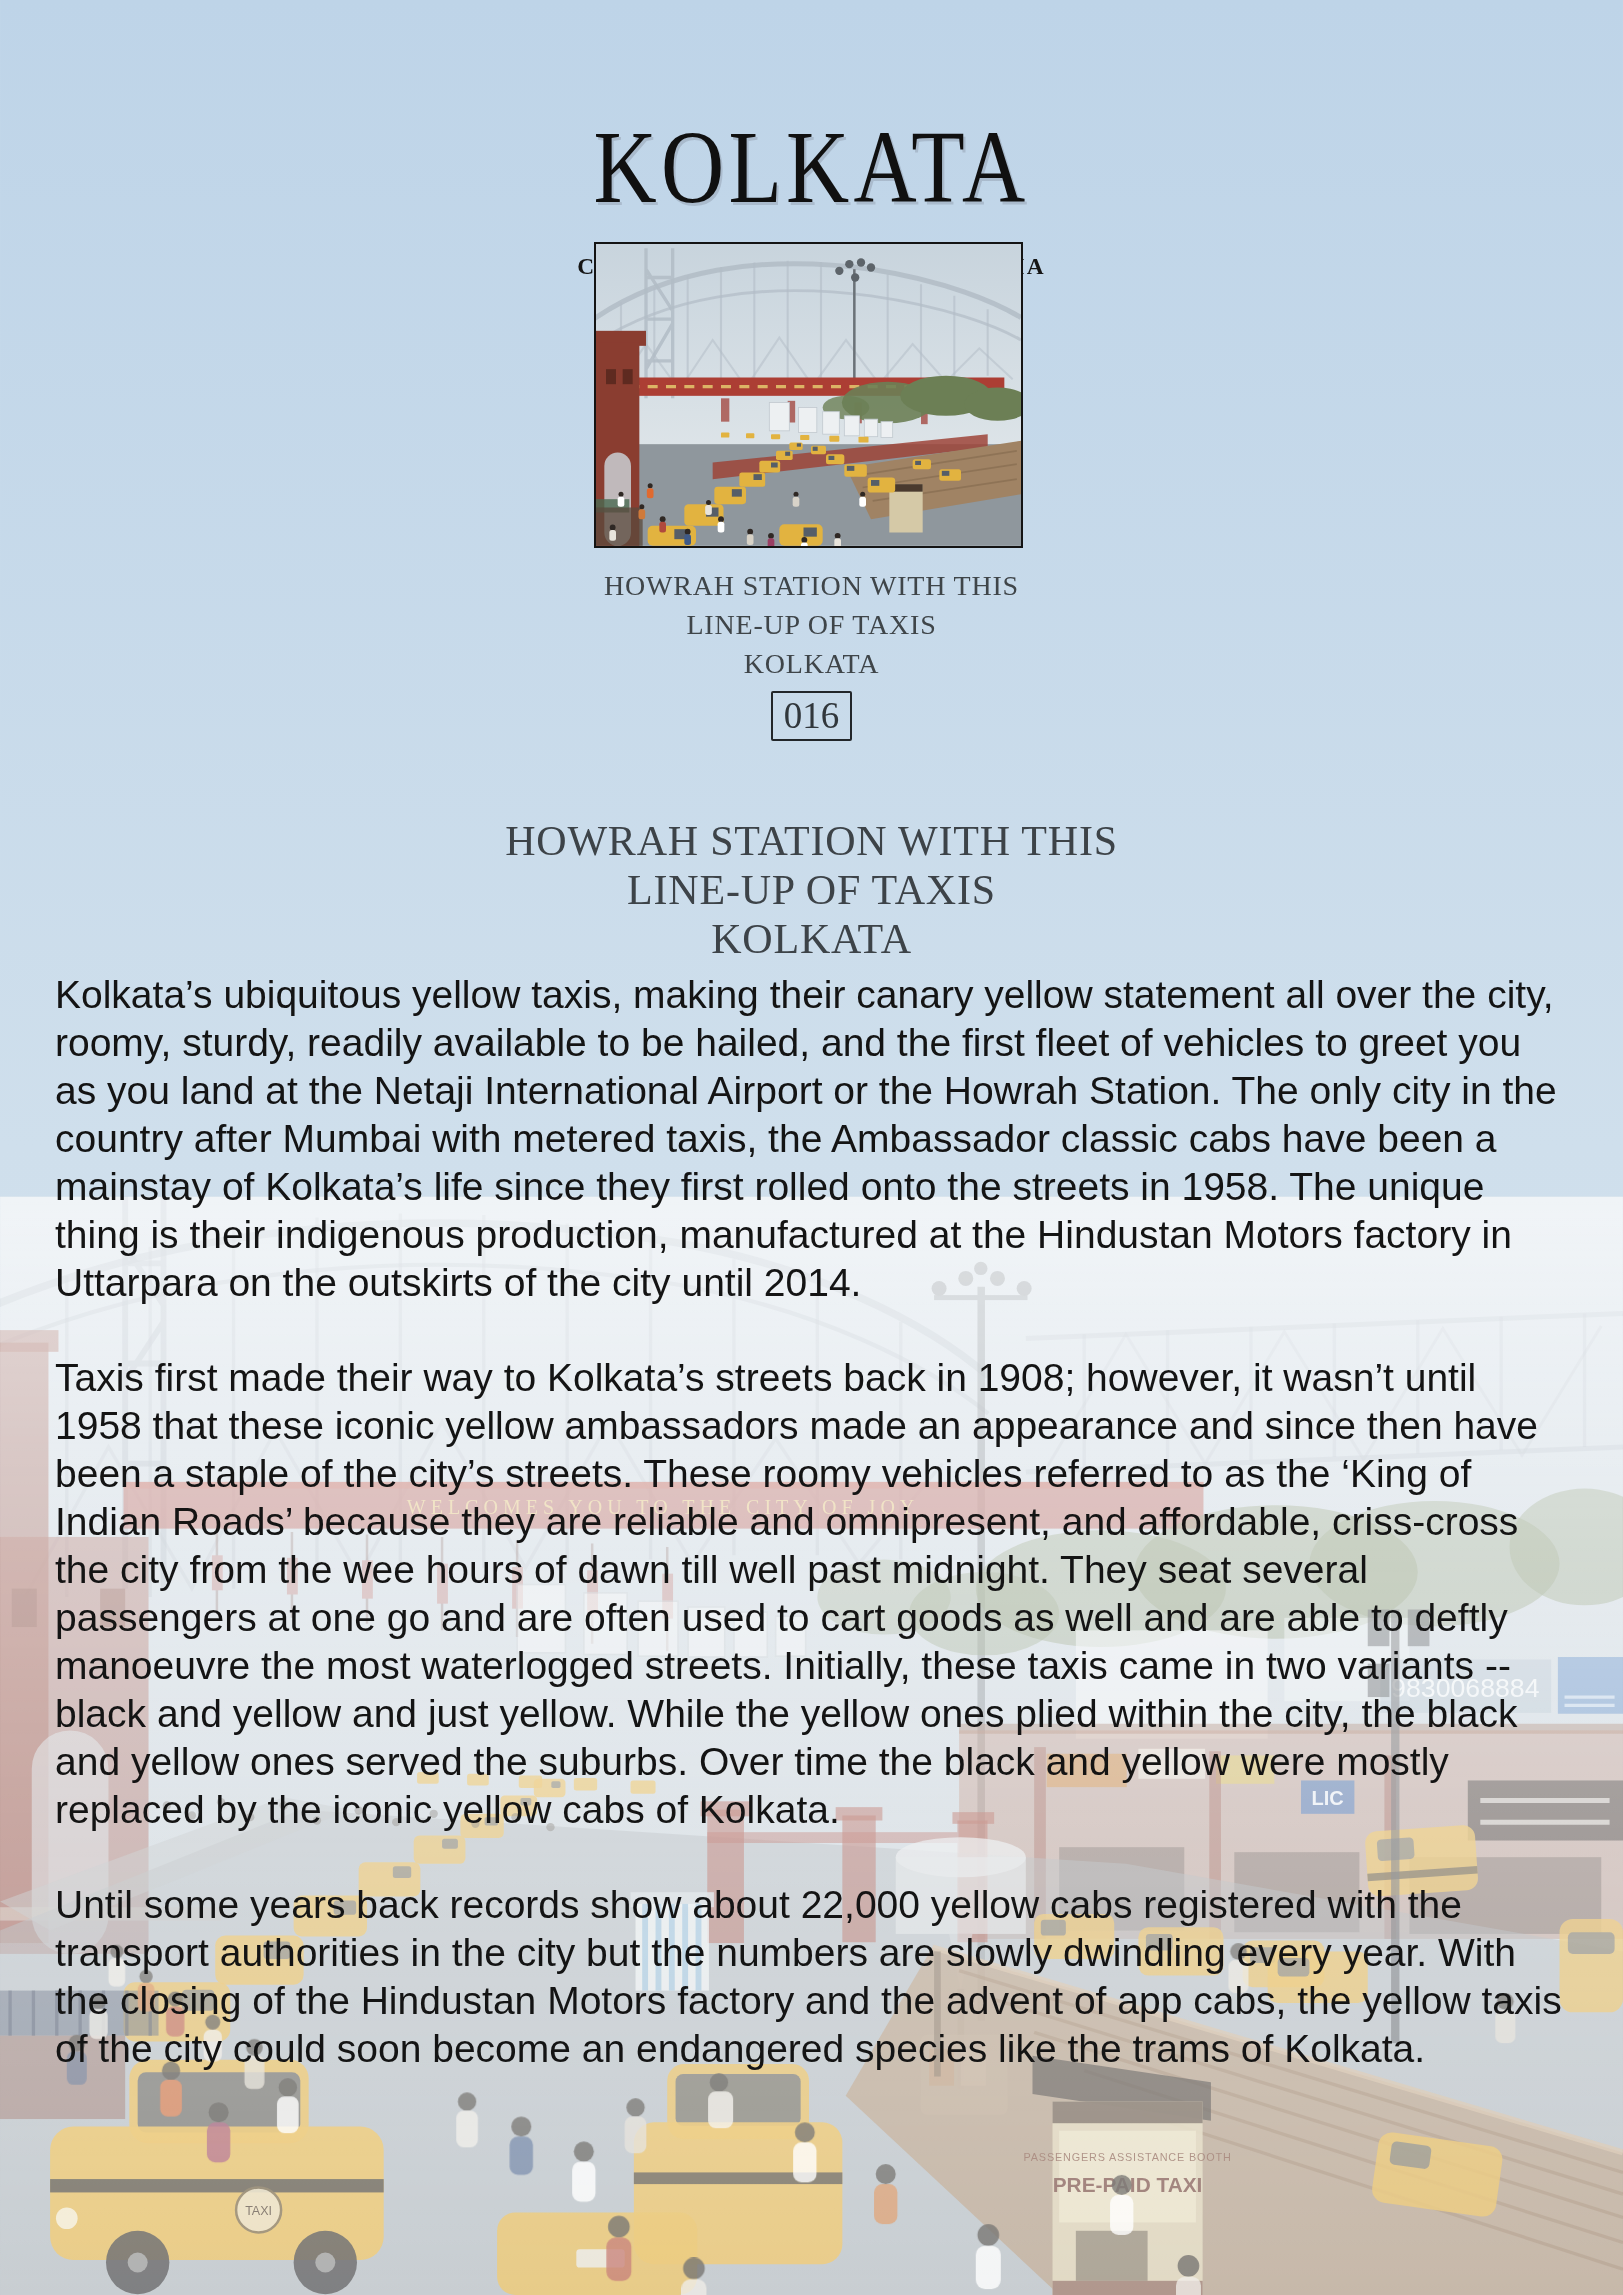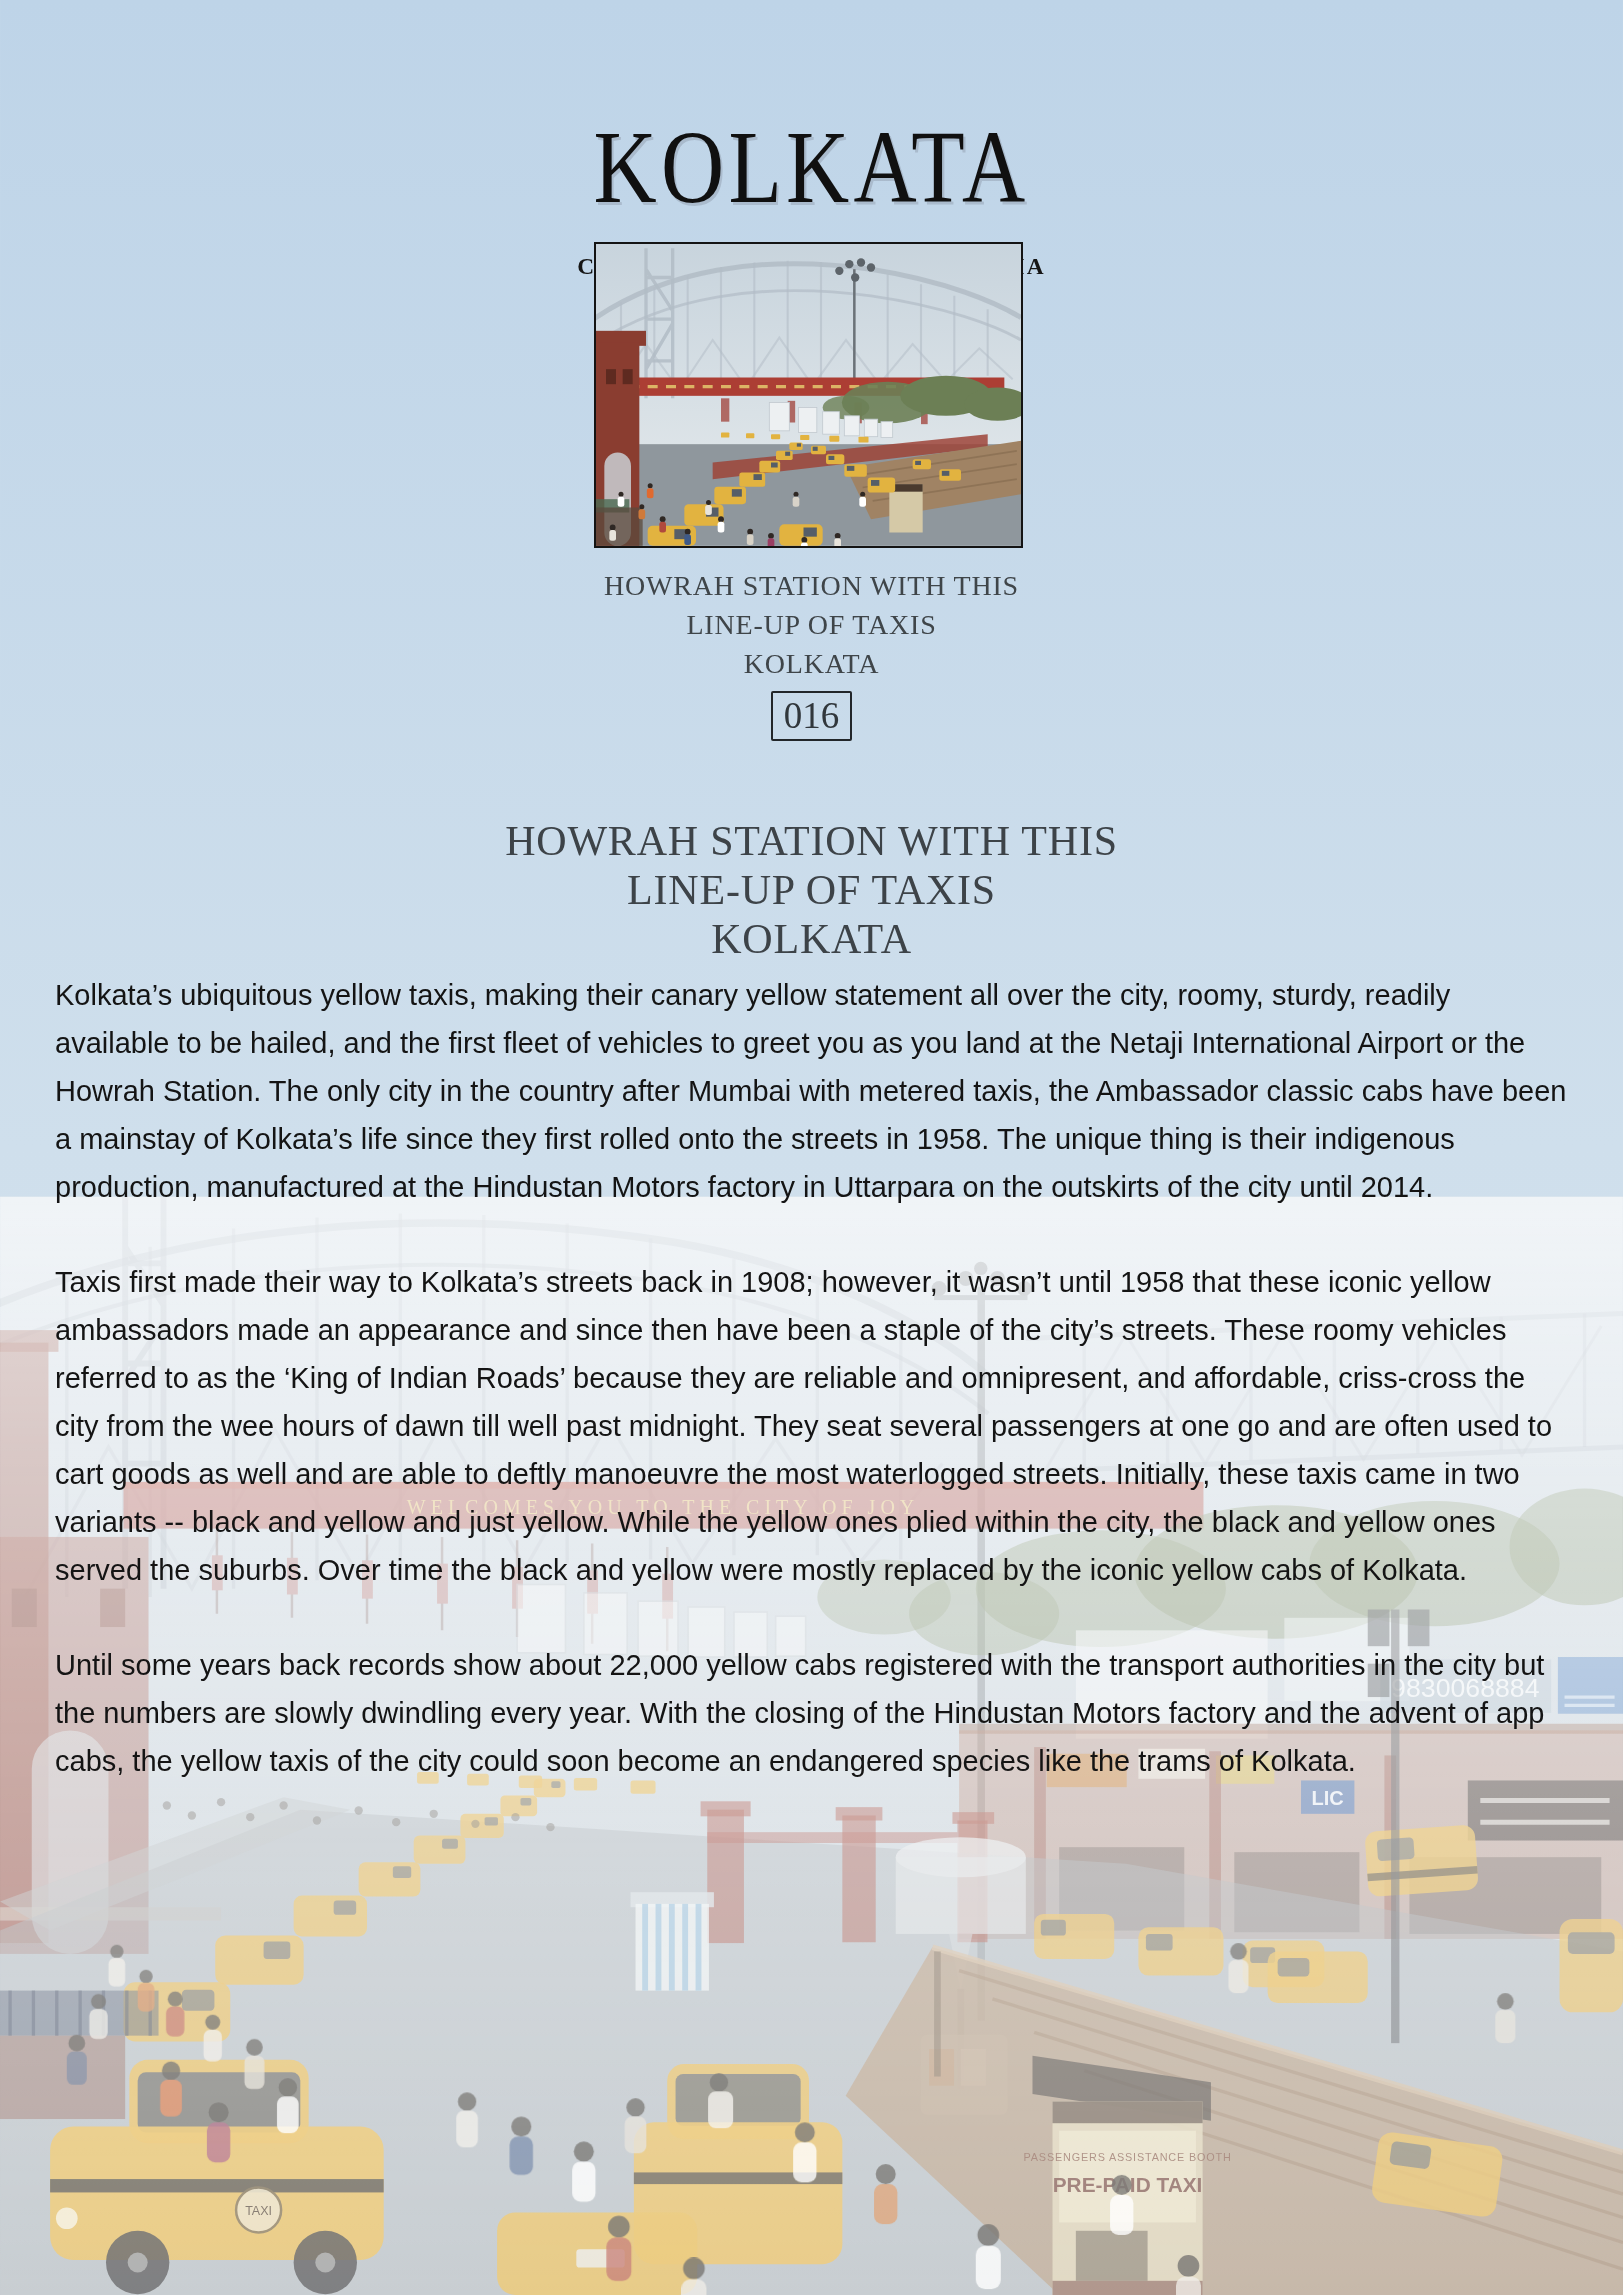--- a/index.html
+++ b/index.html
@@ -38,21 +38,21 @@
     padding:0 11px;font-family:"Liberation Serif",serif;font-size:37px;
     line-height:46px;color:#31373c;
   }
   .heading{
     position:absolute;top:817px;left:0;width:100%;text-align:center;
     font-family:"Liberation Serif",serif;font-weight:400;font-size:42px;
     line-height:49px;color:#3d4348;letter-spacing:0.8px;
   }
   .body-text{
     position:absolute;left:55px;top:971px;width:1515px;
-    color:#141414;font-size:29px;line-height:48px;
+    color:#141414;font-size:39px;line-height:48px;
   }
   .body-text p{margin:0 0 47px 0;}
 </style>
 </head>
 <body>
 
 <div class="page">
 
   <svg class="bg-svg" viewBox="0 0 1946 2752" aria-hidden="true">
     <defs>

